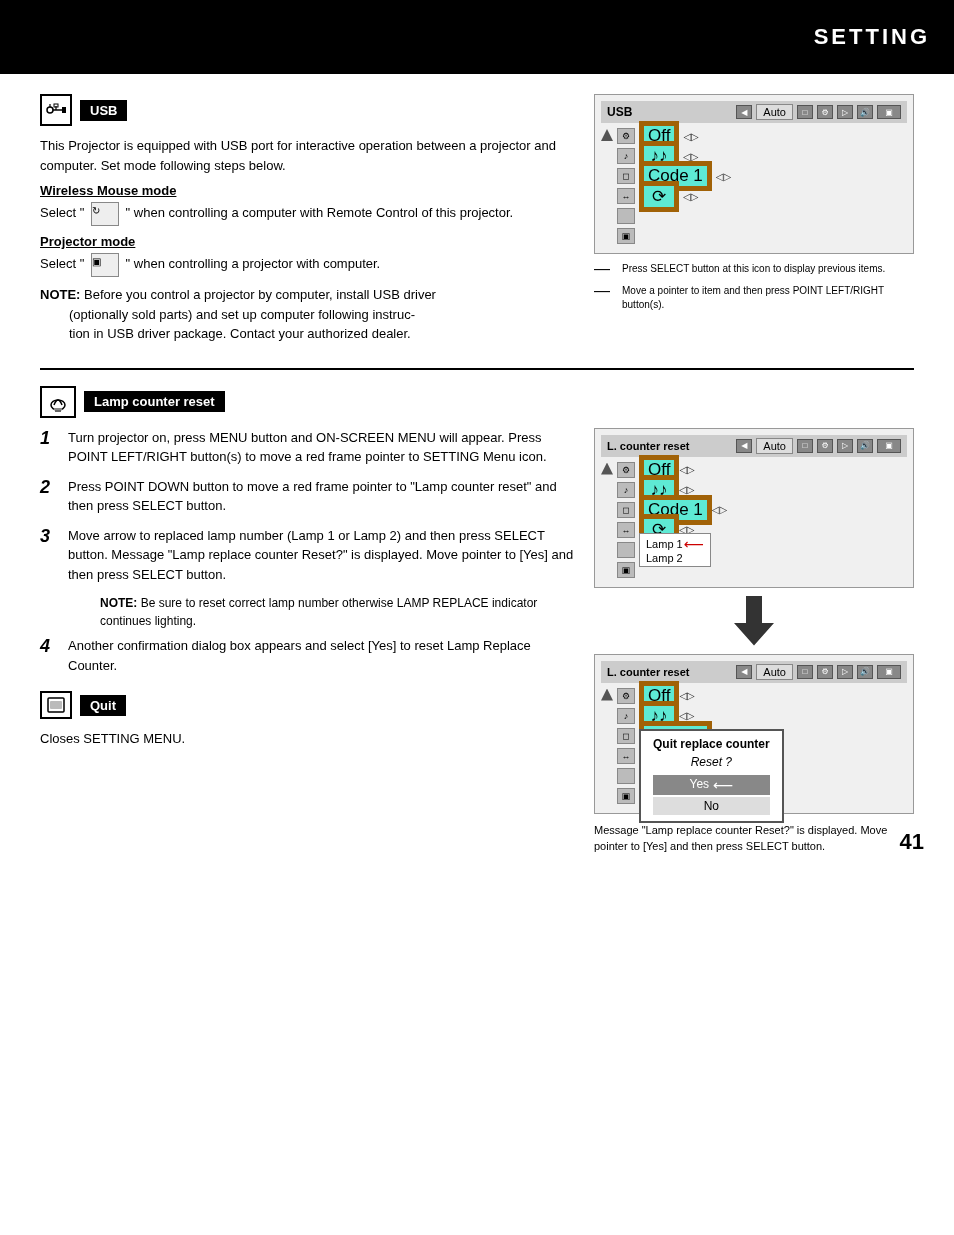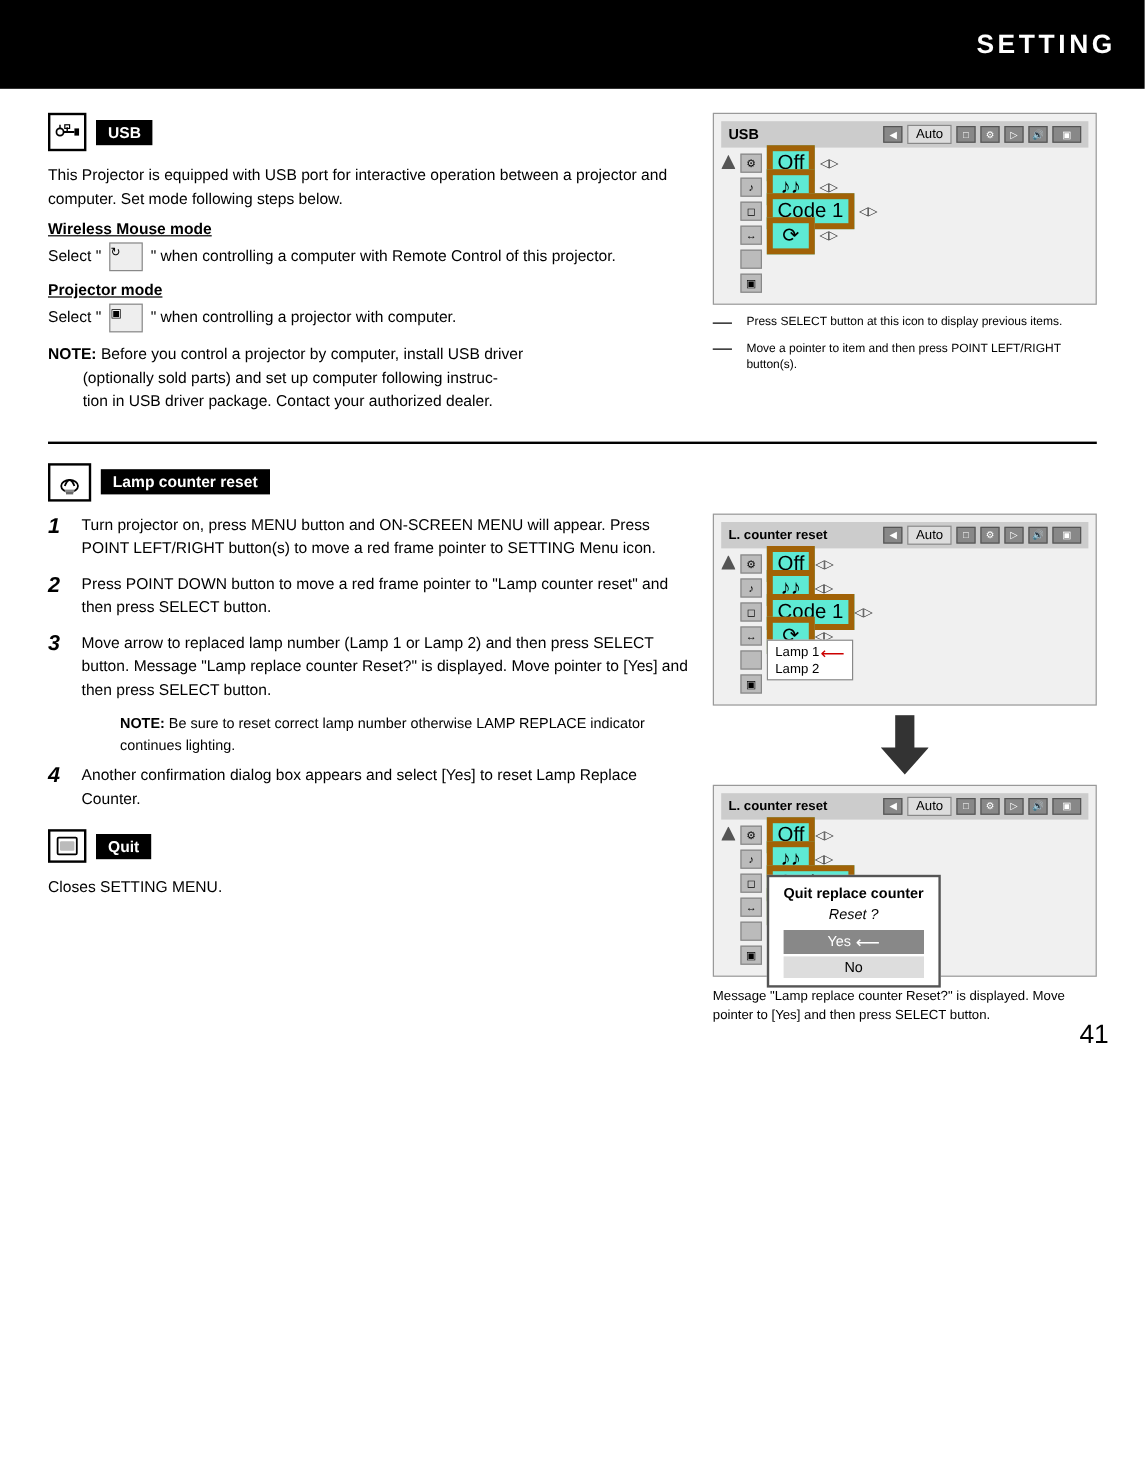--- a/index.html
+++ b/index.html
@@ -272,24 +272,24 @@
     }
 
     
     .quit-section {
       margin-top: 16px;
     }
 
     
     .page-num {
       position: absolute;
-      bottom: 8px;
+      bottom: 28px;
       right: 30px;
       font-size: 22px;
-      font-weight: normal;
+      font-weight: bold;
     }
 
     
     .separator {
       border: none;
       border-top: 2px solid #000;
       margin: 16px 0;
     }
 
     .small-icon {

